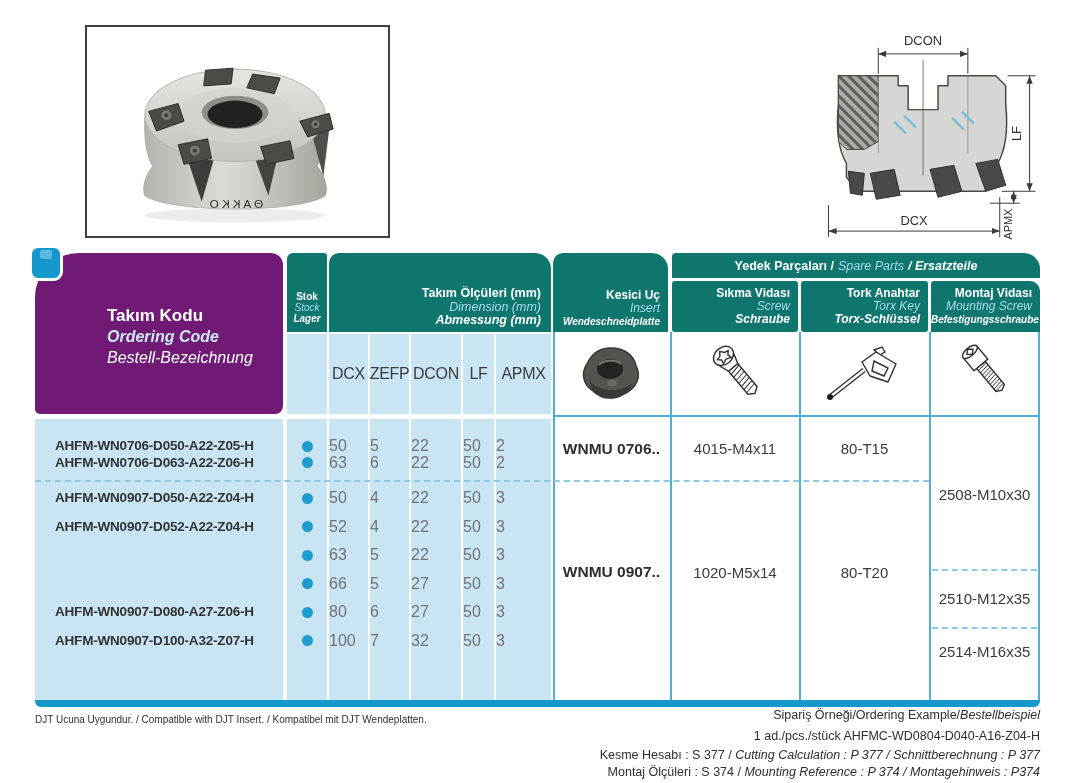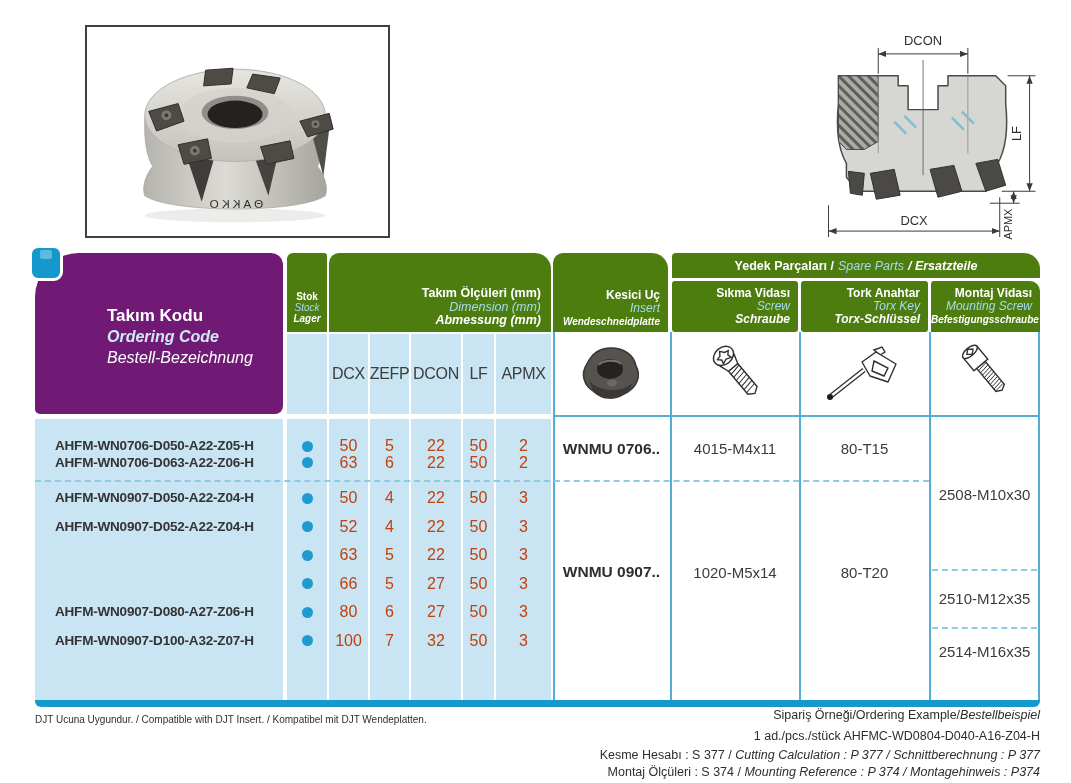--- a/index.html
+++ b/index.html
@@ -4,21 +4,21 @@
 <style>
   html,body{margin:0;padding:0;background:#fff;}
   body{font-family:"Liberation Sans",sans-serif;color:#333;}
   .canvas{position:relative;width:1071px;height:783px;background:#fff;overflow:hidden;}
   .abs{position:absolute;}
 
   
   .photo-frame{position:absolute;left:85px;top:25px;width:305px;height:213px;border:2px solid #404040;box-sizing:border-box;background:#fff;}
 
   
-  .hdr{position:absolute;background:#4d7c0f;color:#fff;box-sizing:border-box;}
+  .hdr{position:absolute;background:#0f766e;color:#fff;box-sizing:border-box;}
   .h1{font-weight:bold;}
   .h2{font-style:italic;color:#a8dbee;}
   .h3{font-weight:bold;font-style:italic;}
   .hdr-right{text-align:right;}
   .green-box{position:absolute;background:#701a75;border-radius:44px 12px 8px 5px;}
   .green-box .gtxt{position:absolute;left:72px;top:52px;font-size:16px;line-height:21px;color:#fff;}
   .green-box .g1{font-weight:bold;font-size:17px;}
   .green-box .g2{font-weight:bold;font-style:italic;color:#cde9f3;}
   .green-box .g3{font-style:italic;}
   .tab{position:absolute;left:-6px;top:-1px;width:34px;height:36px;background:#1598cc;border:3px solid #fff;border-radius:9px;box-sizing:border-box;}
@@ -30,21 +30,21 @@
 
   
   .vline{position:absolute;width:2px;background:#54add2;}
   .hline{position:absolute;height:2px;background:#54add2;}
 
   
   .row{position:absolute;left:0;width:518px;height:28.5px;}
   .code{position:absolute;left:20px;top:0;line-height:28.5px;font-weight:bold;font-size:13.5px;color:#333;letter-spacing:-0.2px;white-space:nowrap;}
   .dotcell{position:absolute;left:252px;width:40px;height:28.5px;display:flex;align-items:center;justify-content:center;}
   .dot{width:11px;height:11px;border-radius:50%;background:#1f9ccd;}
-  .num{position:absolute;top:0;height:28.5px;line-height:28.5px;text-align:center;font-size:16px;color:#c2410c;}
+  .num{position:absolute;top:0;height:28.5px;line-height:28.5px;text-align:left;font-size:16px;color:#737373;}
   .n1{left:294px;width:39px;} .n2{left:335px;width:39px;} .n3{left:376px;width:50px;} .n4{left:428px;width:31px;} .n5{left:461px;width:55px;}
 
   
   .grp{position:absolute;display:flex;align-items:center;justify-content:center;font-size:15px;color:#3b3b3b;white-space:nowrap;}
   .grp.bold{font-weight:bold;font-size:15.5px;color:#2e2e2e;}
 
   .dash{position:absolute;border-top:2px dashed #8fc9e4;}
   .botbar{position:absolute;background:#1598cc;border-radius:0 0 6px 6px;}
 
   

